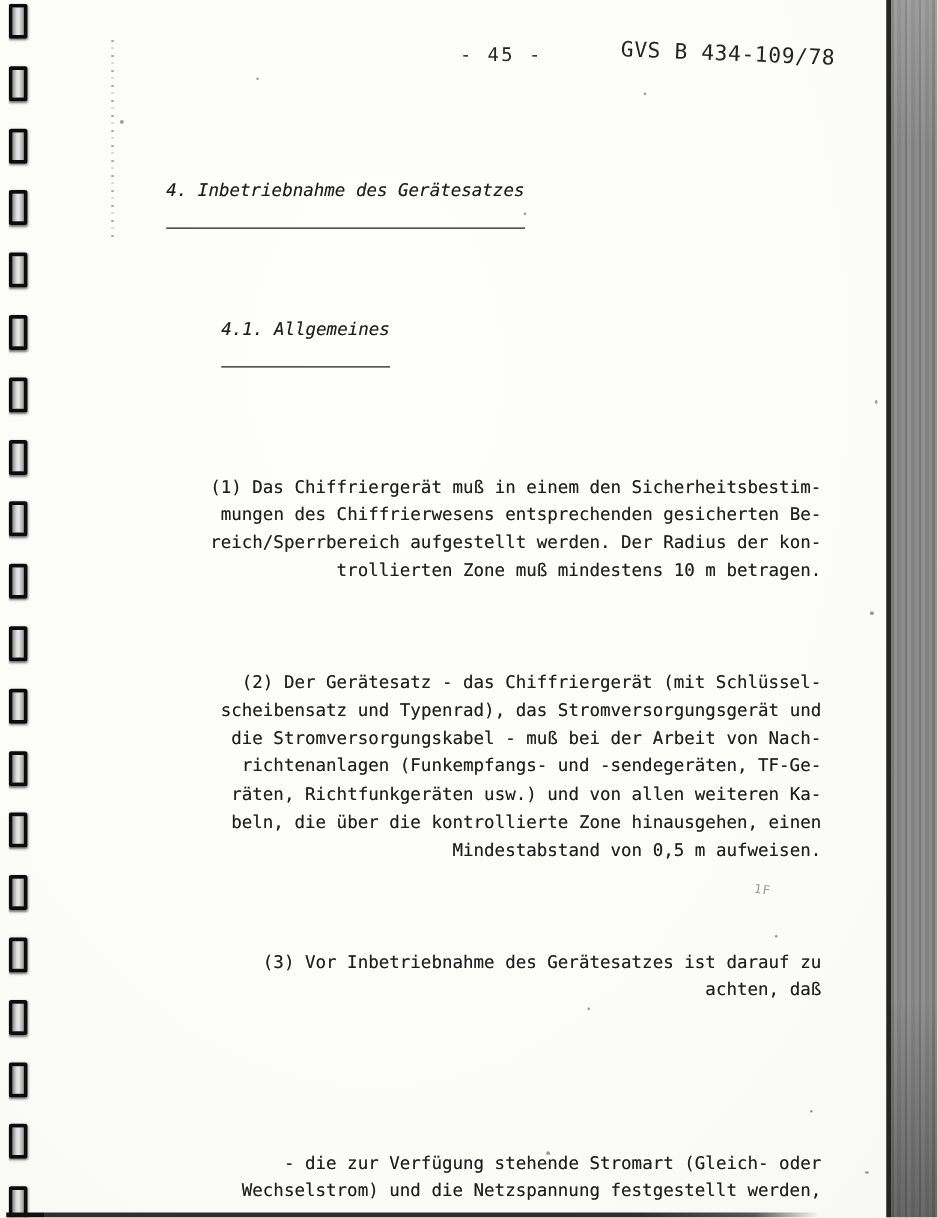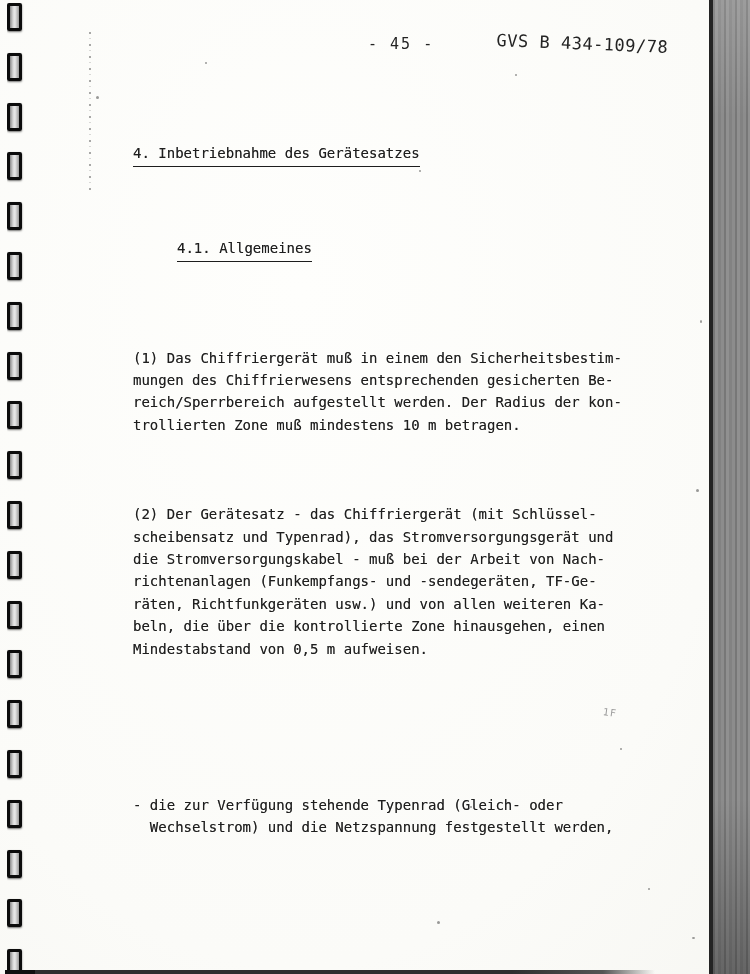--- a/index.html
+++ b/index.html
@@ -39,23 +39,23 @@
   .pagenum{position:absolute;left:368px;top:35px;font-size:15px;letter-spacing:2px;
     color:#242424;}
   .docnum{position:absolute;left:497px;top:30px;font-size:17px;color:#242424;
     transform:rotate(2.3deg);transform-origin:left top;letter-spacing:.5px;}
 
   
   .content{position:absolute;left:133px;top:97px;width:524px;
     font-size:14px;line-height:22.4px;white-space:pre-wrap;
     text-shadow:0 0 .5px rgba(20,20,20,.55);}
   .content h1,.content h2{font-size:14px;font-weight:normal;display:table;
-    margin:0 0 25px 0;border-bottom:1.6px solid #1d1d1d;padding-bottom:2px;}
+    margin:0 0 25px 0;border-bottom:1.6px solid #1d1d1d;padding-bottom:18px;font-style:italic;}
   .content h2{margin-bottom:17px;margin-left:44px;}
-  .content p{margin:0 0 22px 0;}
+  .content p{margin:0 0 22px 0;text-align:right;}
   .content p.intro{margin-bottom:4px;}
   .bullets p{margin:0;}
 
   
   .speck{position:absolute;background:rgba(30,30,30,.45);border-radius:50%;}
   .margin-note{position:absolute;left:603px;top:707px;font-size:10px;color:#9a9a9a;
     transform:rotate(8deg);letter-spacing:1px;}
 </style>
 </head>
 <body>
@@ -100,23 +100,25 @@
 mungen des Chiffrierwesens entsprechenden gesicherten Be-
 reich/Sperrbereich aufgestellt werden. Der Radius der kon-
 trollierten Zone muß mindestens 10 m betragen.</p>
     <p>(2) Der Gerätesatz - das Chiffriergerät (mit Schlüssel-
 scheibensatz und Typenrad), das Stromversorgungsgerät und
 die Stromversorgungskabel - muß bei der Arbeit von Nach-
 richtenanlagen (Funkempfangs- und -sendegeräten, TF-Ge-
 räten, Richtfunkgeräten usw.) und von allen weiteren Ka-
 beln, die über die kontrollierte Zone hinausgehen, einen
 Mindestabstand von 0,5 m aufweisen.</p>
+    <p class="intro">(3) Vor Inbetriebnahme des Gerätesatzes ist darauf zu
+achten, daß</p>
 
     <div class="bullets">
-      <p>- die zur Verfügung stehende Typenrad (Gleich- oder
+      <p>- die zur Verfügung stehende Stromart (Gleich- oder
   Wechselstrom) und die Netzspannung festgestellt werden,</p>
       
       
       
       
     </div>
   </main>
 
   <span class="margin-note">1F</span>
 

